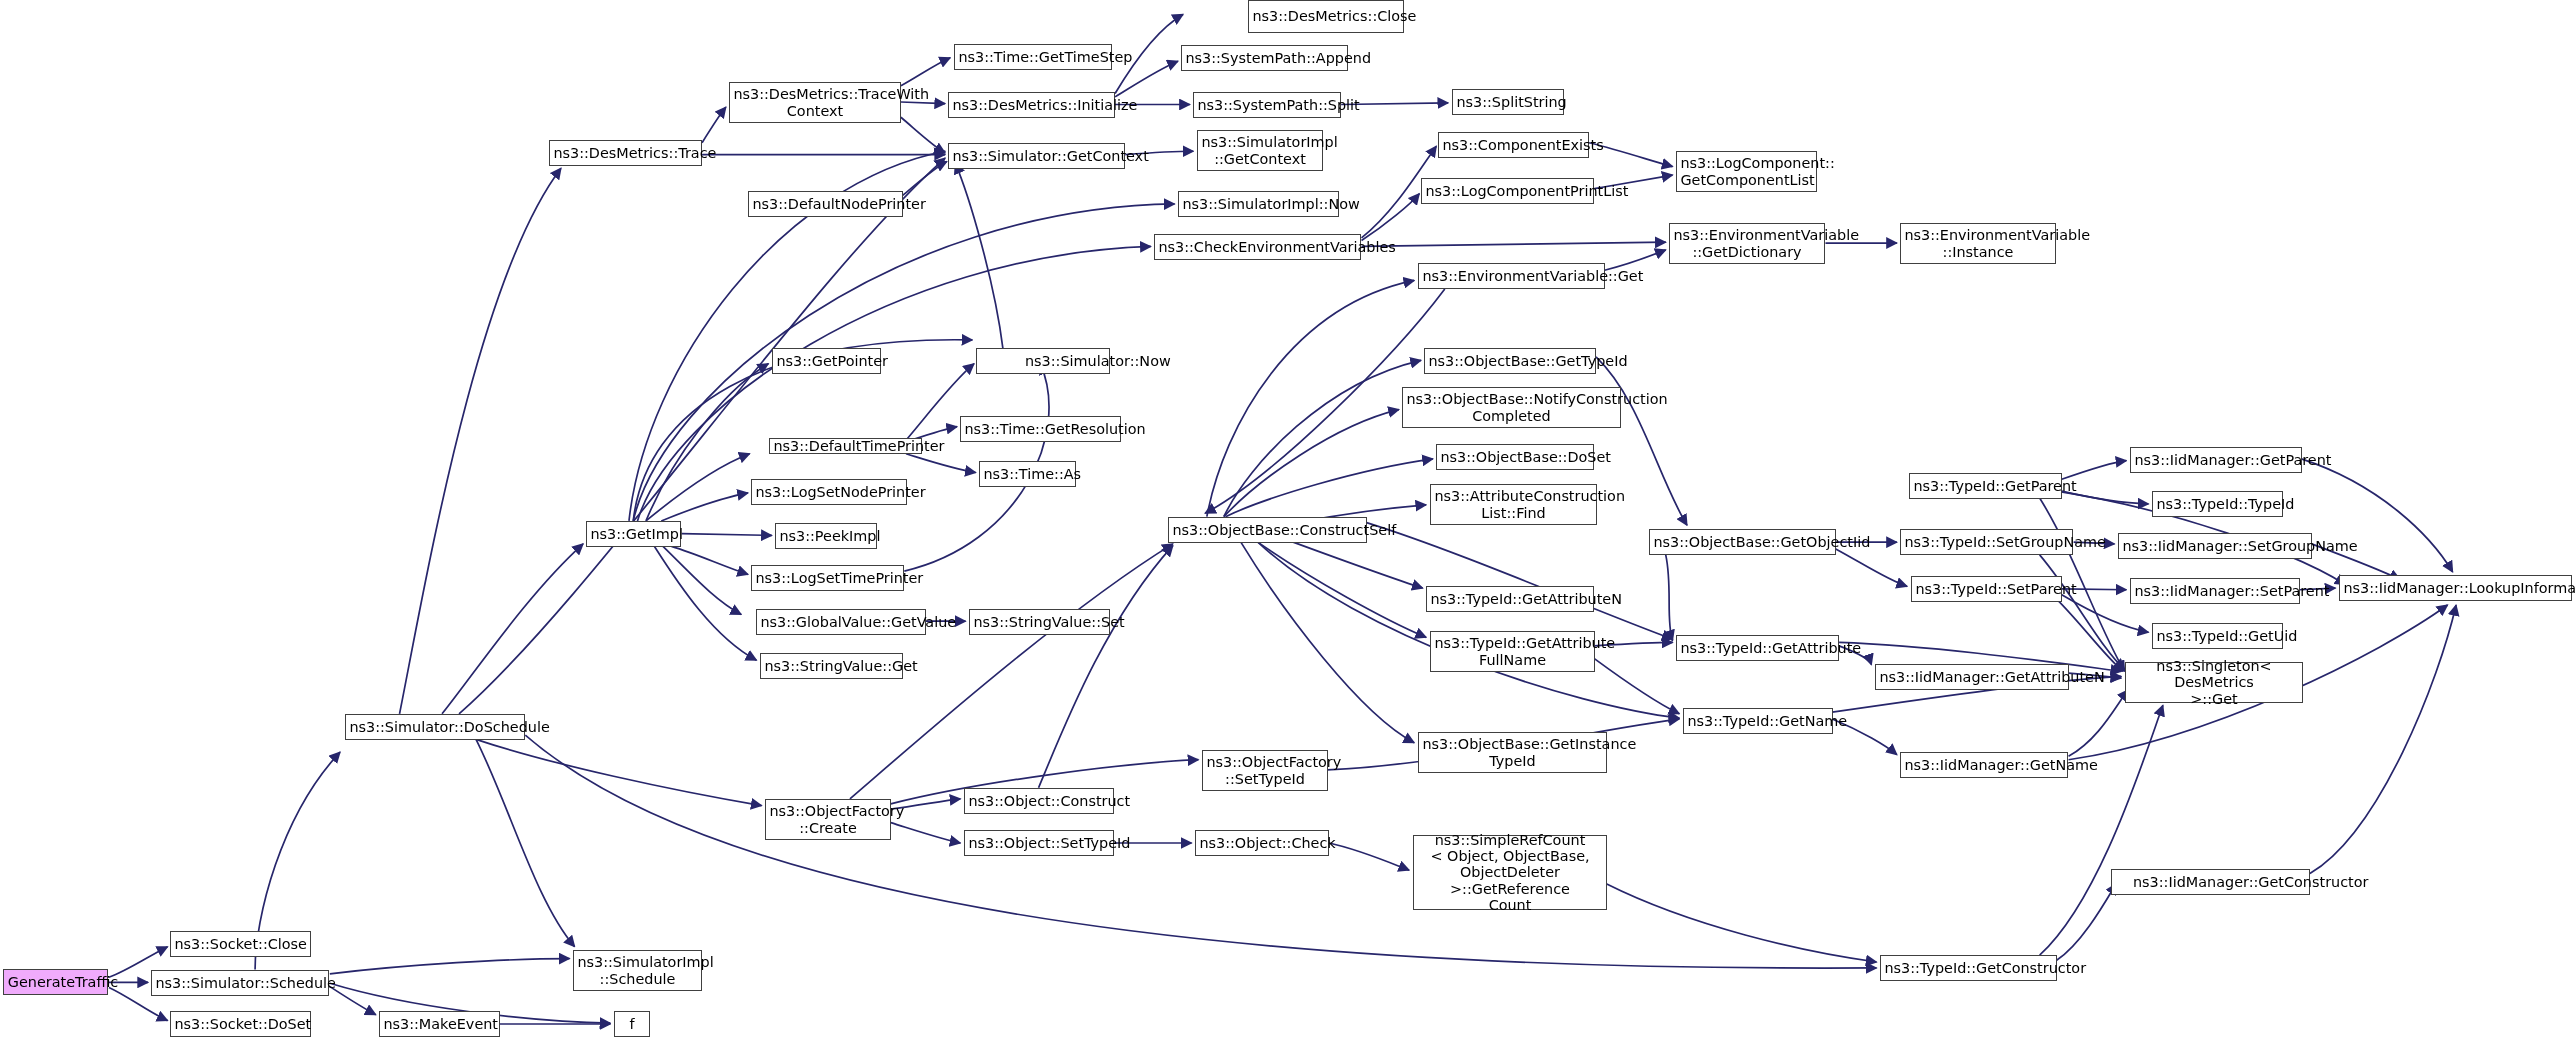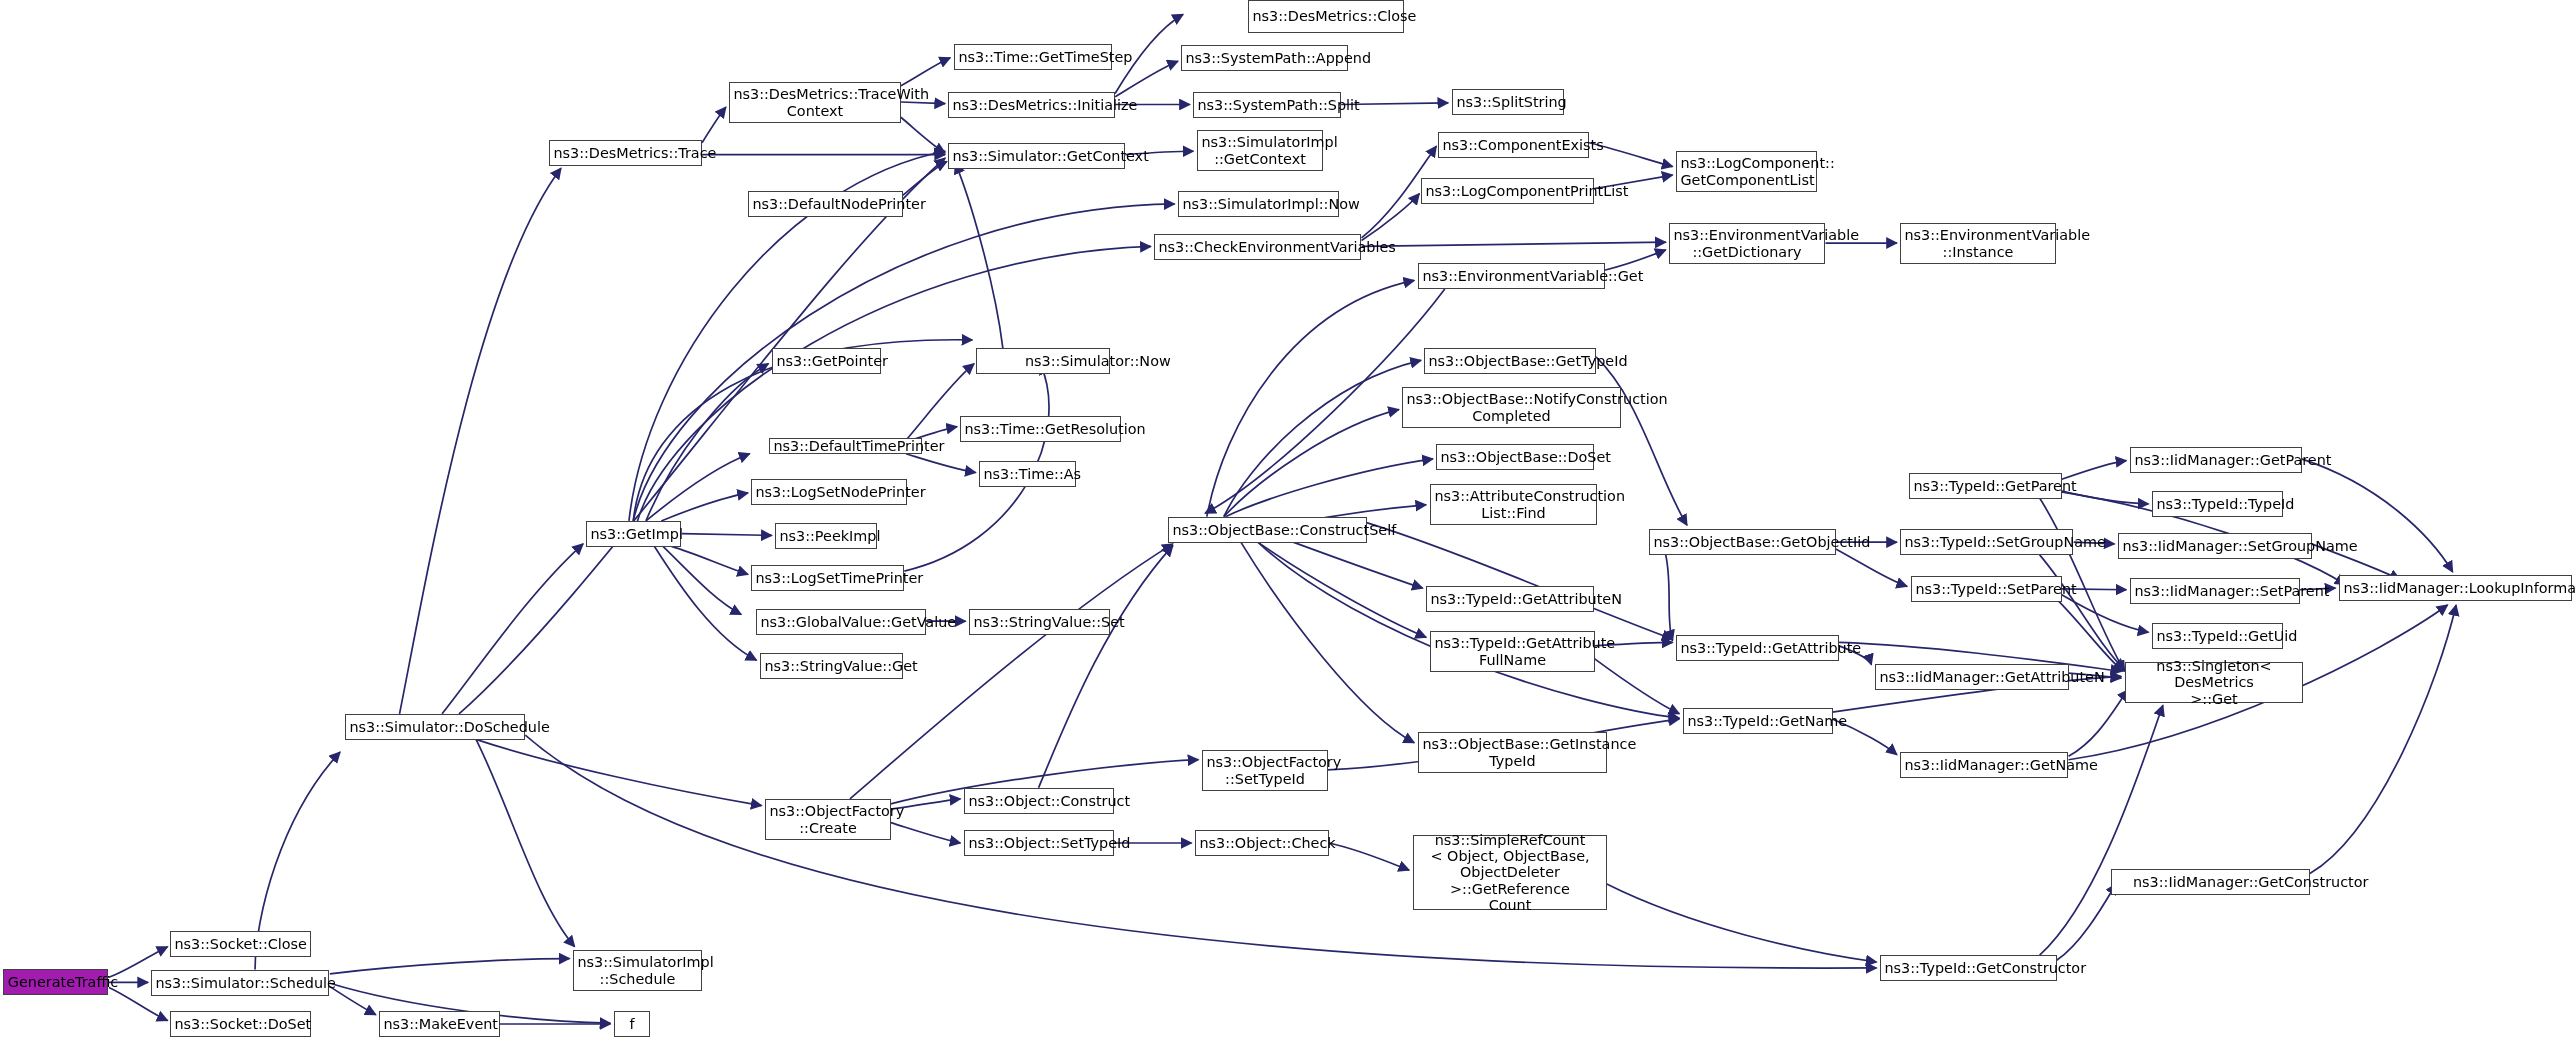--- a/index.html
+++ b/index.html
@@ -29,21 +29,21 @@
     line-height:1.12;
     display:flex;
     align-items:center;
     justify-content:center;
     text-align:center;
     padding:0.8px 3.4px;
     white-space:pre-line;
     z-index:5;
   }
   .node.root{
-    background:#a21caf;
+    background:#f0abfc;
     border:0.8px solid #404040;
   }
   .node .lbl{display:block;width:100%;}
 </style>
 </head>
 <body>
 
 <div id="canvas">
   <svg class="edges" xmlns="http://www.w3.org/2000/svg" viewBox="0 0 3031 1225" width="2576" height="1041">
     <defs>

